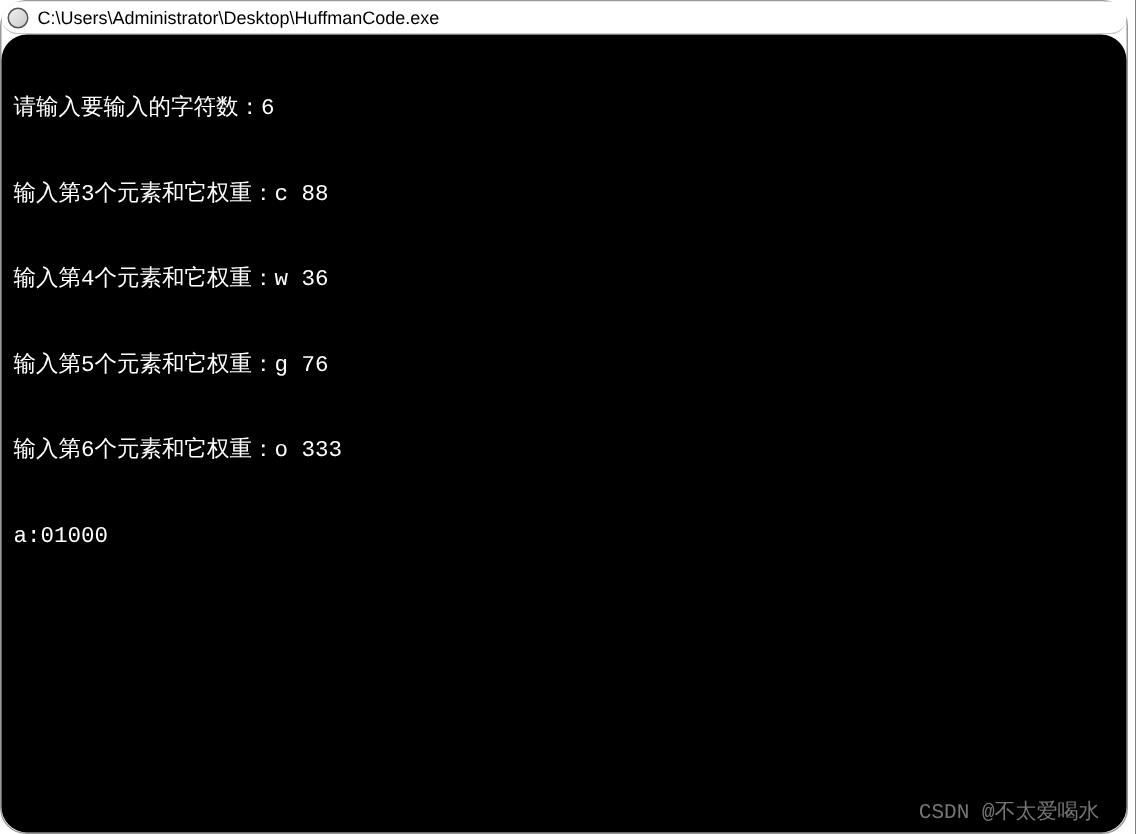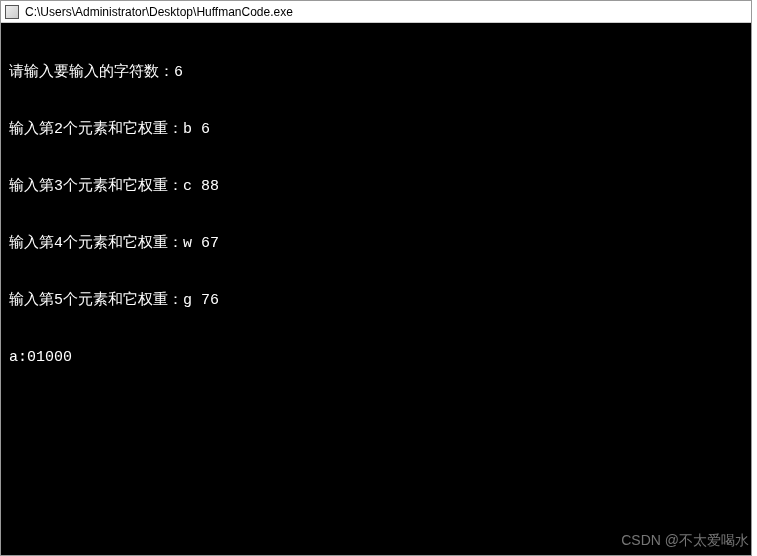--- a/index.html
+++ b/index.html
@@ -1,15 +1,15 @@
 <!DOCTYPE html>
 <html><head>
   <meta charset="utf-8">
   <style>
-    * { margin: 0; padding: 0; box-sizing: border-box; }
+    * { margin: 0; padding: 0; box-sizing: border-box; border-radius: 17px; }
     body {
       width: 757px;
       height: 556px;
       background: #ffffff;
       font-family: "SimSun", "NSimSun", monospace;
       overflow: hidden;
       position: relative;
     }
     .window {
       width: 752px;
@@ -45,42 +45,42 @@
       padding: 2px 8px;
       font-family: "SimSun", "NSimSun", "Courier New", monospace;
       font-size: 15px;
       line-height: 19px;
       white-space: pre;
       overflow: hidden;
     }
     .line { display: block; }
     .watermark {
       position: absolute;
-      right: 8px;
+      right: 24px;
       bottom: 6px;
       color: rgba(180,180,180,0.65);
-      font-family: Liberation Sans, sans-serif;
+      font-family: Liberation Mono, monospace;
       font-size: 14px;
       pointer-events: none;
     }
   </style>
 </head>
 <body>
 
 <div class="window">
   <div class="titlebar">
     <span class="window-icon"></span>
     <span>C:\Users\Administrator\Desktop\HuffmanCode.exe</span>
   </div>
   <div class="console">
     <span class="line">请输入要输入的字符数：6</span>
-    <span class="line">输入第2个元素和它权重：b 6</span>
     <span class="line">输入第3个元素和它权重：c 88</span>
-    <span class="line">输入第4个元素和它权重：w 67</span>
+    <span class="line">输入第4个元素和它权重：w 36</span>
     <span class="line">输入第5个元素和它权重：g 76</span>
+    <span class="line">输入第6个元素和它权重：o 333</span>
     <span class="line">a:01000</span>
     
     
     
     
     
     
     
     
     

